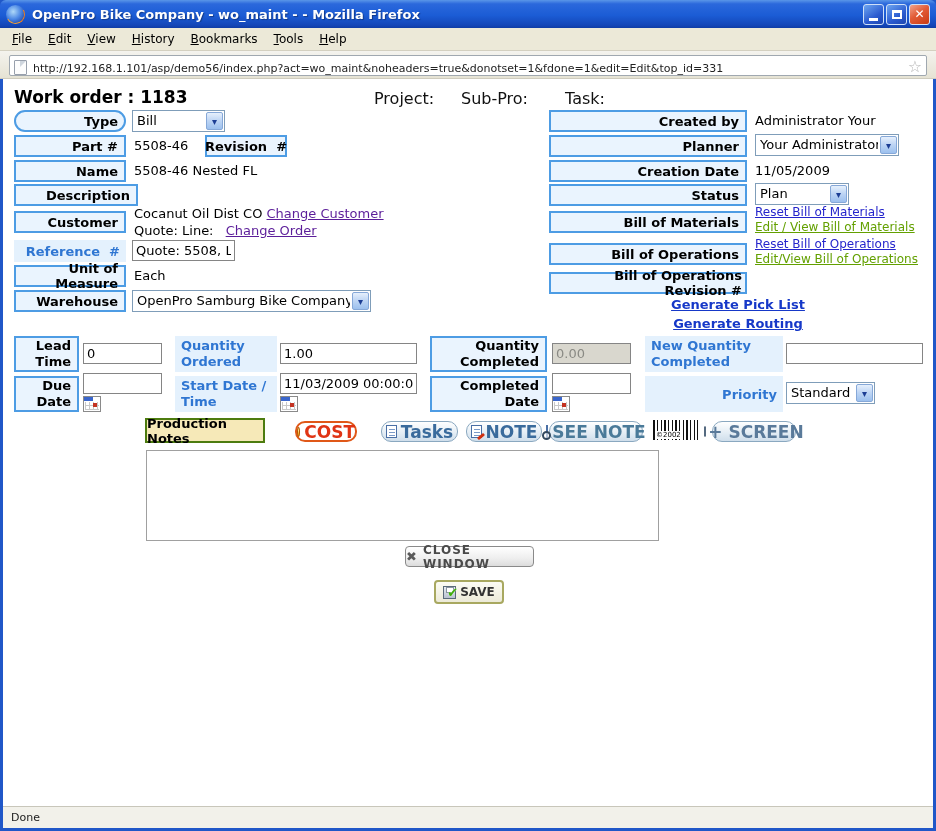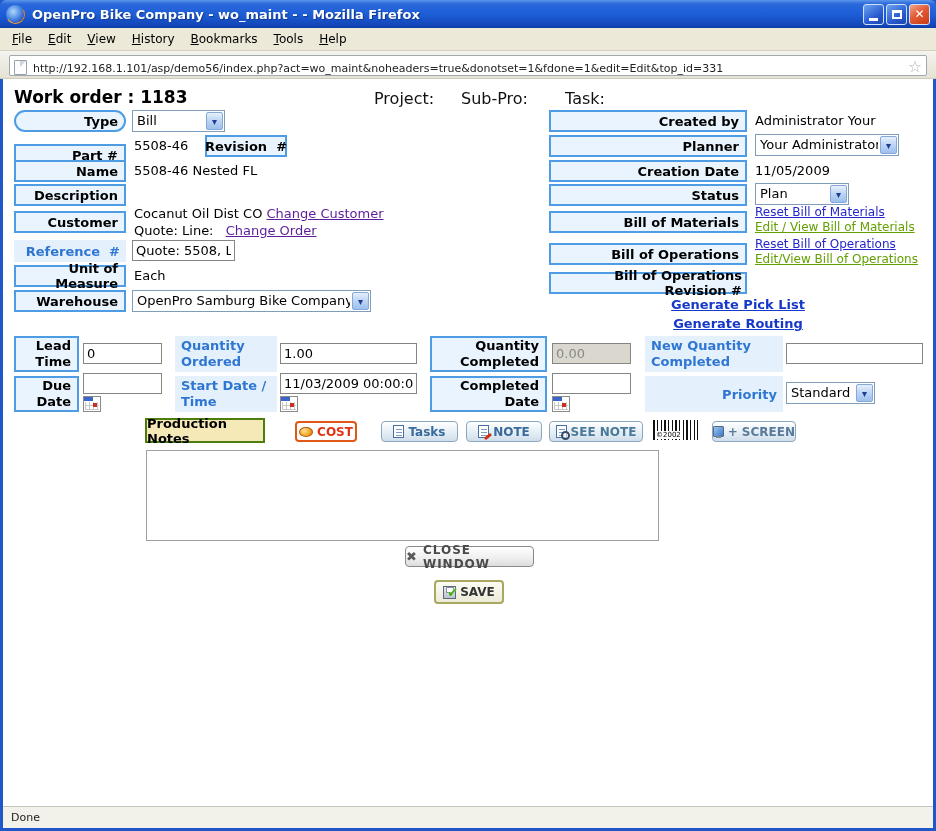--- a/index.html
+++ b/index.html
@@ -80,22 +80,22 @@
   .cal { width:18px; height:16px; background:#fff; border:1px solid #8a8a8a; cursor:pointer; }
   .cal::before { content:""; position:absolute; left:0; top:0; width:9px; height:4px; background:#3a66cc; }
   .cal::after { content:""; position:absolute; left:1px; right:1px; top:5px; bottom:1px;
     background:repeating-linear-gradient(90deg,#c8c8c8 0 1px,transparent 1px 4px),
                repeating-linear-gradient(0deg,#c8c8c8 0 1px,transparent 1px 4px); }
   .cal i { position:absolute; right:3px; top:6px; width:4px; height:4px; background:#c43322; z-index:1; }
 
   
   .prodnotes { background:#f6e9b8; border:2px solid #4d7c0f; color:#000; font-weight:bold; font-size:13px;
     display:flex; align-items:center; justify-content:center; cursor:pointer; }
-  .toolbtn { display:flex; align-items:center; justify-content:center; gap:4px; border-radius:4px;
-    font-weight:bold; font-size:12px; cursor:pointer; white-space:nowrap; }
+  .toolbtn { display:flex; align-items:center; justify-content:center; gap:4px; border-radius:10px;
+    font-weight:bold; font-size:17px; cursor:pointer; white-space:nowrap; }
   .btn-cost { border:2px solid #e05818; background:#fff; color:#e03414; }
   .btn-blue { border:1px solid #8aa8c0; background:linear-gradient(180deg,#ffffff,#e2ecf4 60%,#cfdeeb); color:#3a6b9c; }
   .btn-teal { border:1px solid #8aa8c0; background:linear-gradient(180deg,#ffffff,#e2ecf4 60%,#cfdeeb); color:#4a7a99; }
 
   .i-coin { width:14px; height:10px; border-radius:50%; border:1px solid #b05a00;
     background:radial-gradient(circle at 35% 30%, #ffe29a, #f5a623 60%, #d97706); }
   .i-doc, .i-note, .i-notemag { width:11px; height:13px; background:#fff; border:1px solid #4a6fa5; position:relative; }
   .i-doc::after, .i-note::after, .i-notemag::after { content:""; position:absolute; left:2px; right:1px; top:2px; height:8px;
     background:repeating-linear-gradient(0deg,#7a9ac8 0 1px, transparent 1px 3px); }
   .i-note::before { content:""; position:absolute; right:-4px; bottom:-1px; width:8px; height:3px;
@@ -171,28 +171,28 @@
     <div class="h2" style="left:371px; top:10px;">Project:</div>
     <div class="h2" style="left:458px; top:10px;">Sub-Pro:</div>
     <div class="h2" style="left:562px; top:10px;">Task:</div>
 
     <div class="lblbox" style="left:11px; top:31px; width:112px;border-radius:11px;">Type</div>
     <div class="xpsel" style="left:129px; top:31px; width:93px;">
       <span class="seltext">Bill</span>
         <span class="selarrow">▾</span>
     </div>
 
-    <div class="lblbox" style="left:11px; top:65px; width:112px;">Part #</div>
+    <div class="lblbox" style="left:11px; top:56px; width:112px;">Part #</div>
     <div class="val" style="left:131px; top:56px;">5508-46</div>
     <div class="lblbox pre" style="left:202px; top:56px; width:82px; justify-content:center;">Revision &nbsp;#</div>
 
     <div class="lblbox" style="left:11px; top:81px; width:112px;">Name</div>
     <div class="val" style="left:131px; top:81px;">5508-46 Nested FL</div>
 
-    <div class="lblbox" style="left:11px; top:105px; width:112px;">Description</div>
+    <div class="lblbox" style="left:11px; top:105px; width:124px;">Description</div>
 
     <div class="lblbox" style="left:11px; top:132px; width:112px;">Customer</div>
     <div style="left:131px; top:126px; font-size:13px; line-height:17px; white-space:nowrap;">
       <span>Cocanut Oil Dist CO</span>
       <span class="plink">Change Customer</span><br>
       <span>Quote: Line:</span>
       <span class="plink" style="margin-left:8px;">Change Order</span>
     </div>
 
     <div class="bluelbl pre" style="left:11px; top:161px; width:112px; height:22px;">Reference &nbsp;#</div>

